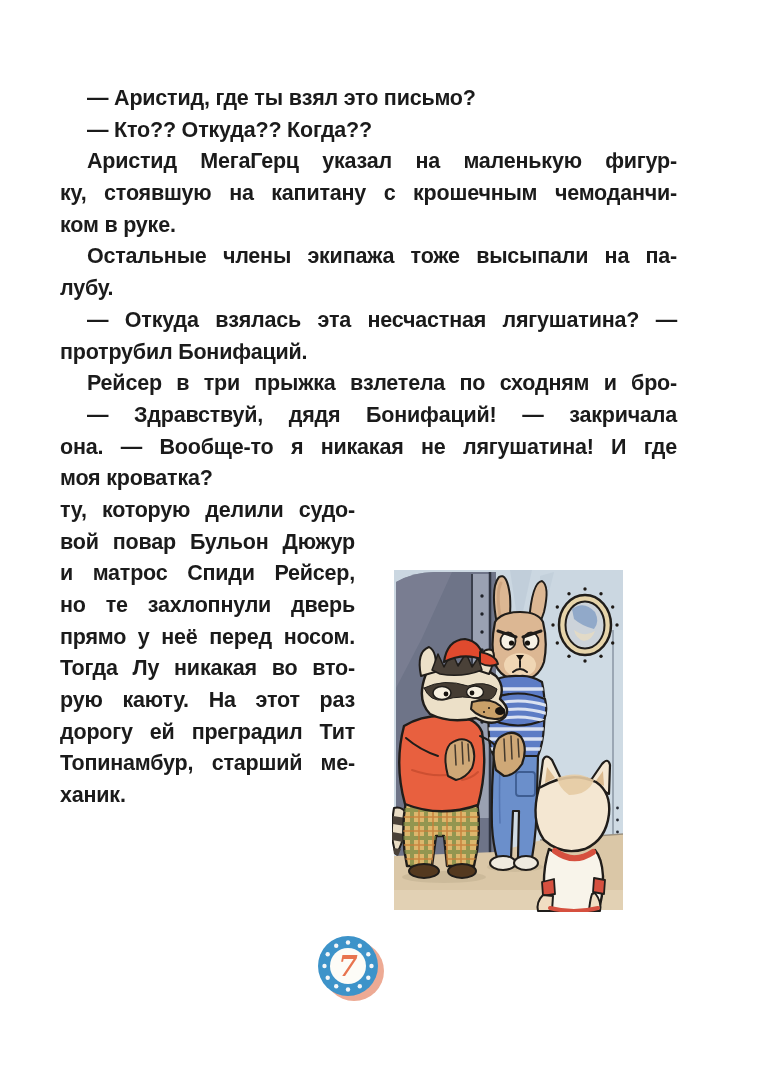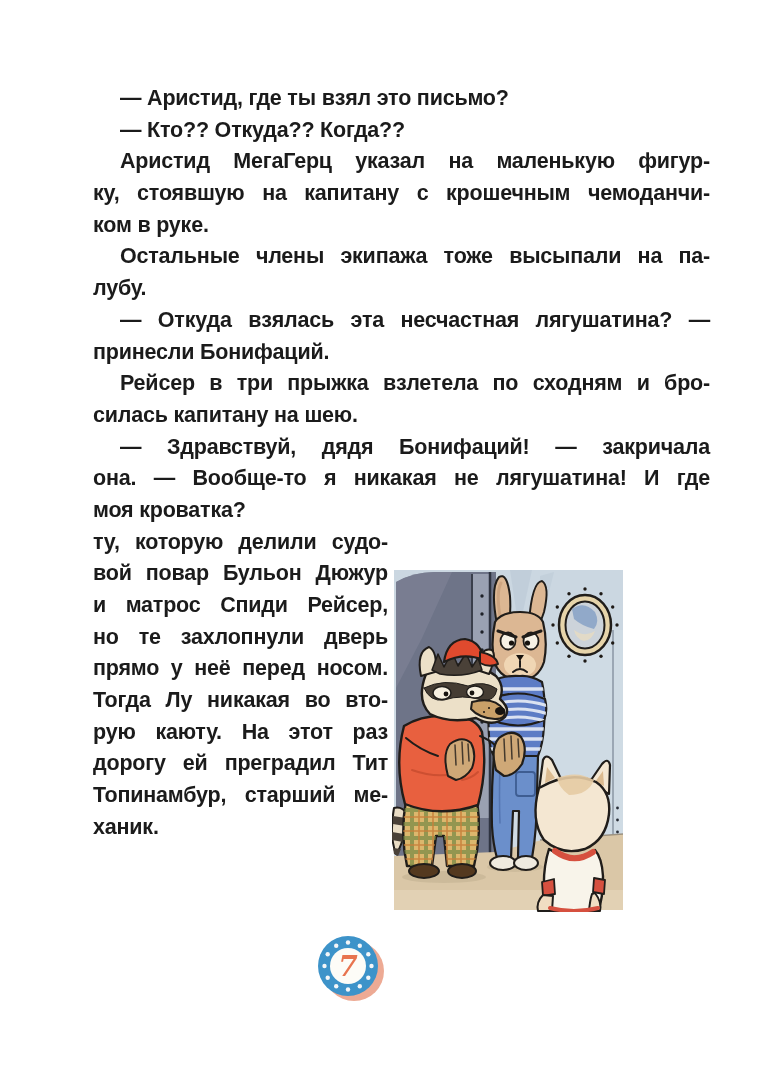--- a/index.html
+++ b/index.html
@@ -3,21 +3,21 @@
 <meta charset="utf-8">
 <style>
   html,body{margin:0;padding:0;}
   body{
     width:764px;height:1080px;background:#ffffff;position:relative;
     font-family:"Liberation Sans","DejaVu Sans",sans-serif;
     overflow:hidden;
   }
   .page{position:absolute;inset:0;background:#ffffff;}
   .text-block{
-    position:absolute;left:93px;top:83px;width:617px;
+    position:absolute;left:60px;top:83px;width:617px;
     color:#1b1b1b;font-size:21.5px;font-weight:700;letter-spacing:-0.2px;
   }
   .line{height:31.7px;line-height:31.7px;text-align:left;}
   .j{text-align:justify;text-align-last:justify;-moz-text-align-last:justify;}
   .indent{text-indent:27px;}
   .narrow{width:295px;}
   .illus{
     position:absolute;left:392px;top:568px;width:233px;height:344px;
     border-radius:4px;overflow:hidden;
   }
@@ -36,23 +36,22 @@
 
   <div class="text-block">
     <div class="line indent">— Аристид, где ты взял это письмо?</div>
     <div class="line indent">— Кто?? Откуда?? Когда??</div>
     <div class="line indent j">Аристид МегаГерц указал на маленькую фигур-</div>
     <div class="line j">ку, стоявшую на капитану с крошечным чемоданчи-</div>
     <div class="line">ком в руке.</div>
     <div class="line indent j">Остальные члены экипажа тоже высыпали на па-</div>
     <div class="line">лубу.</div>
     <div class="line indent j">— Откуда взялась эта несчастная лягушатина? —</div>
-    <div class="line">принесли Бонифаций.</div>
+    <div class="line">протрубил Бонифаций.</div>
     <div class="line indent j">Рейсер в три прыжка взлетела по сходням и бро-</div>
-    <div class="line">силась капитану на шею.</div>
     <div class="line indent j">— Здравствуй, дядя Бонифаций! — закричала</div>
     <div class="line j">она. — Вообще-то я никакая не лягушатина! И где</div>
     <div class="line">моя кроватка?</div>
     <div class="line narrow j">ту, которую делили судо-</div>
     <div class="line narrow j">вой повар Бульон Дюжур</div>
     <div class="line narrow j">и матрос Спиди Рейсер,</div>
     <div class="line narrow j">но те захлопнули дверь</div>
     <div class="line narrow j">прямо у неё перед носом.</div>
     <div class="line narrow j">Тогда Лу никакая во вто-</div>
     <div class="line narrow j">рую каюту. На этот раз</div>

